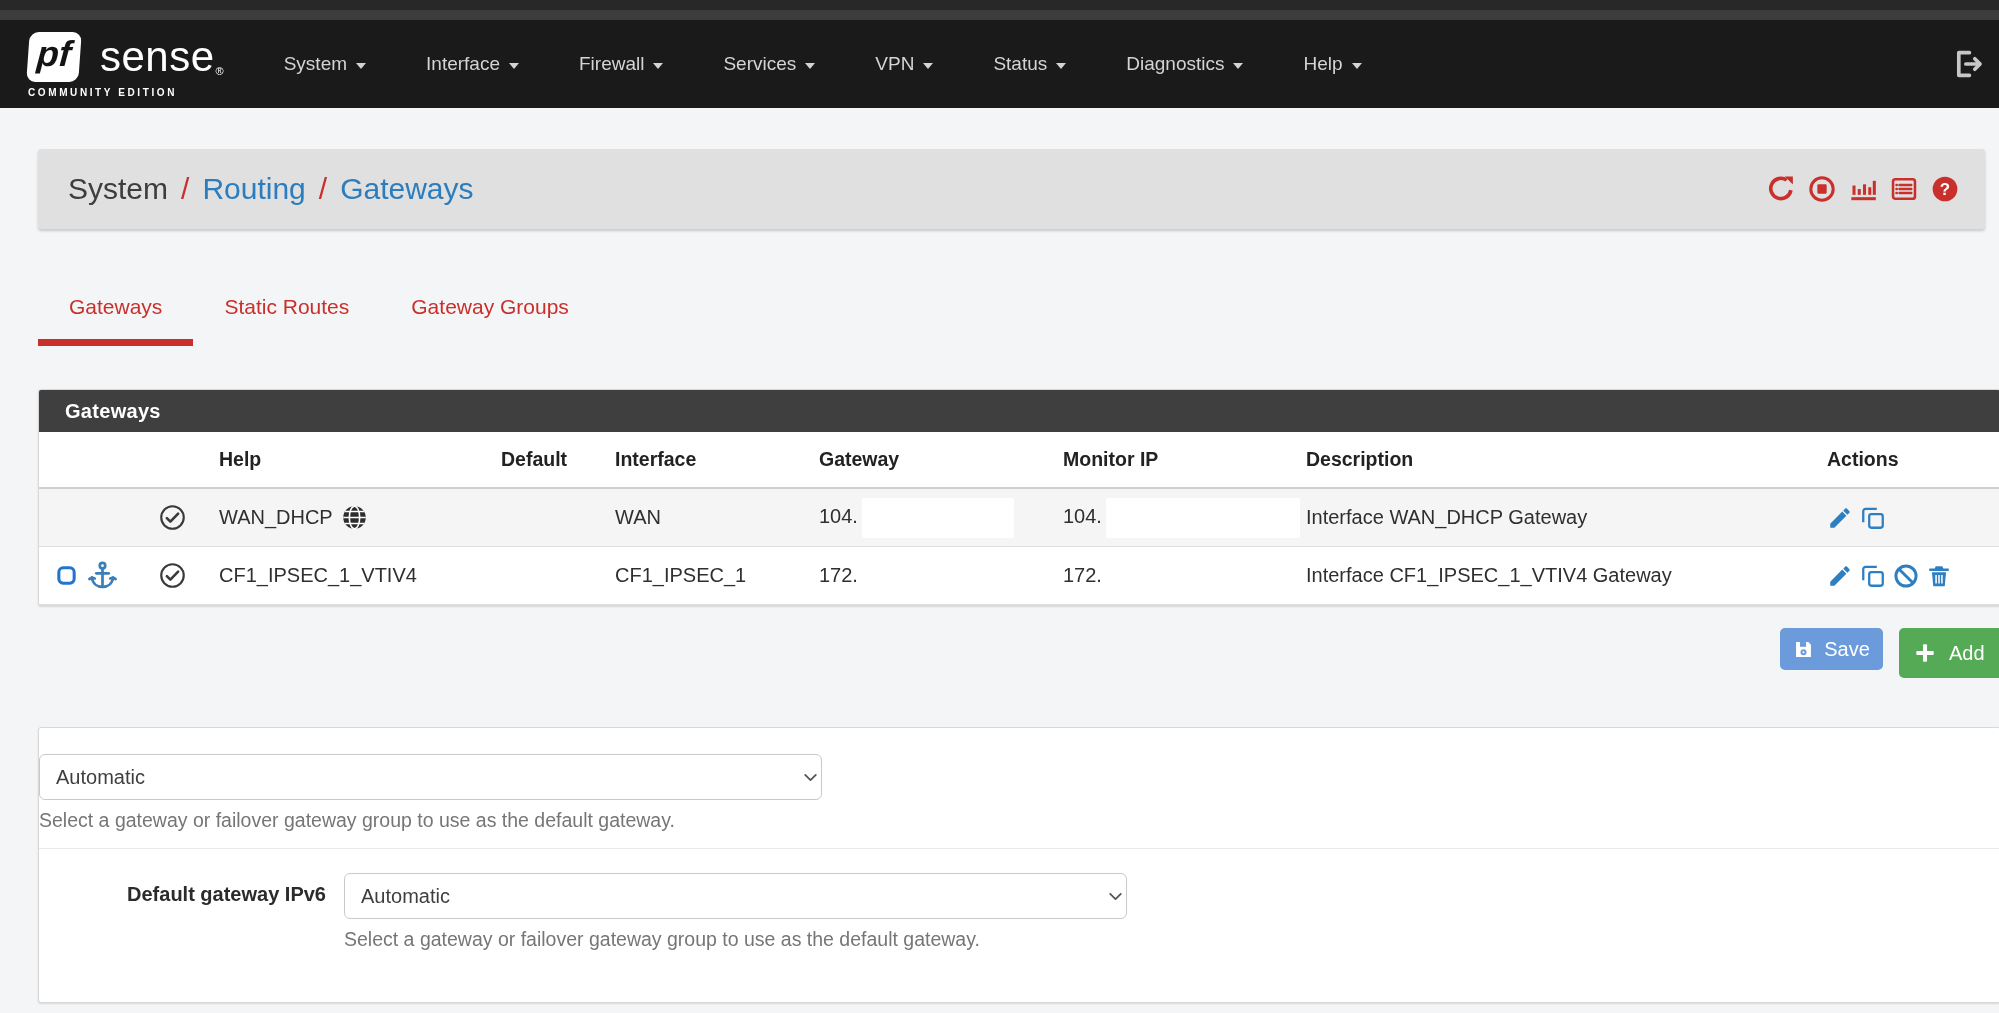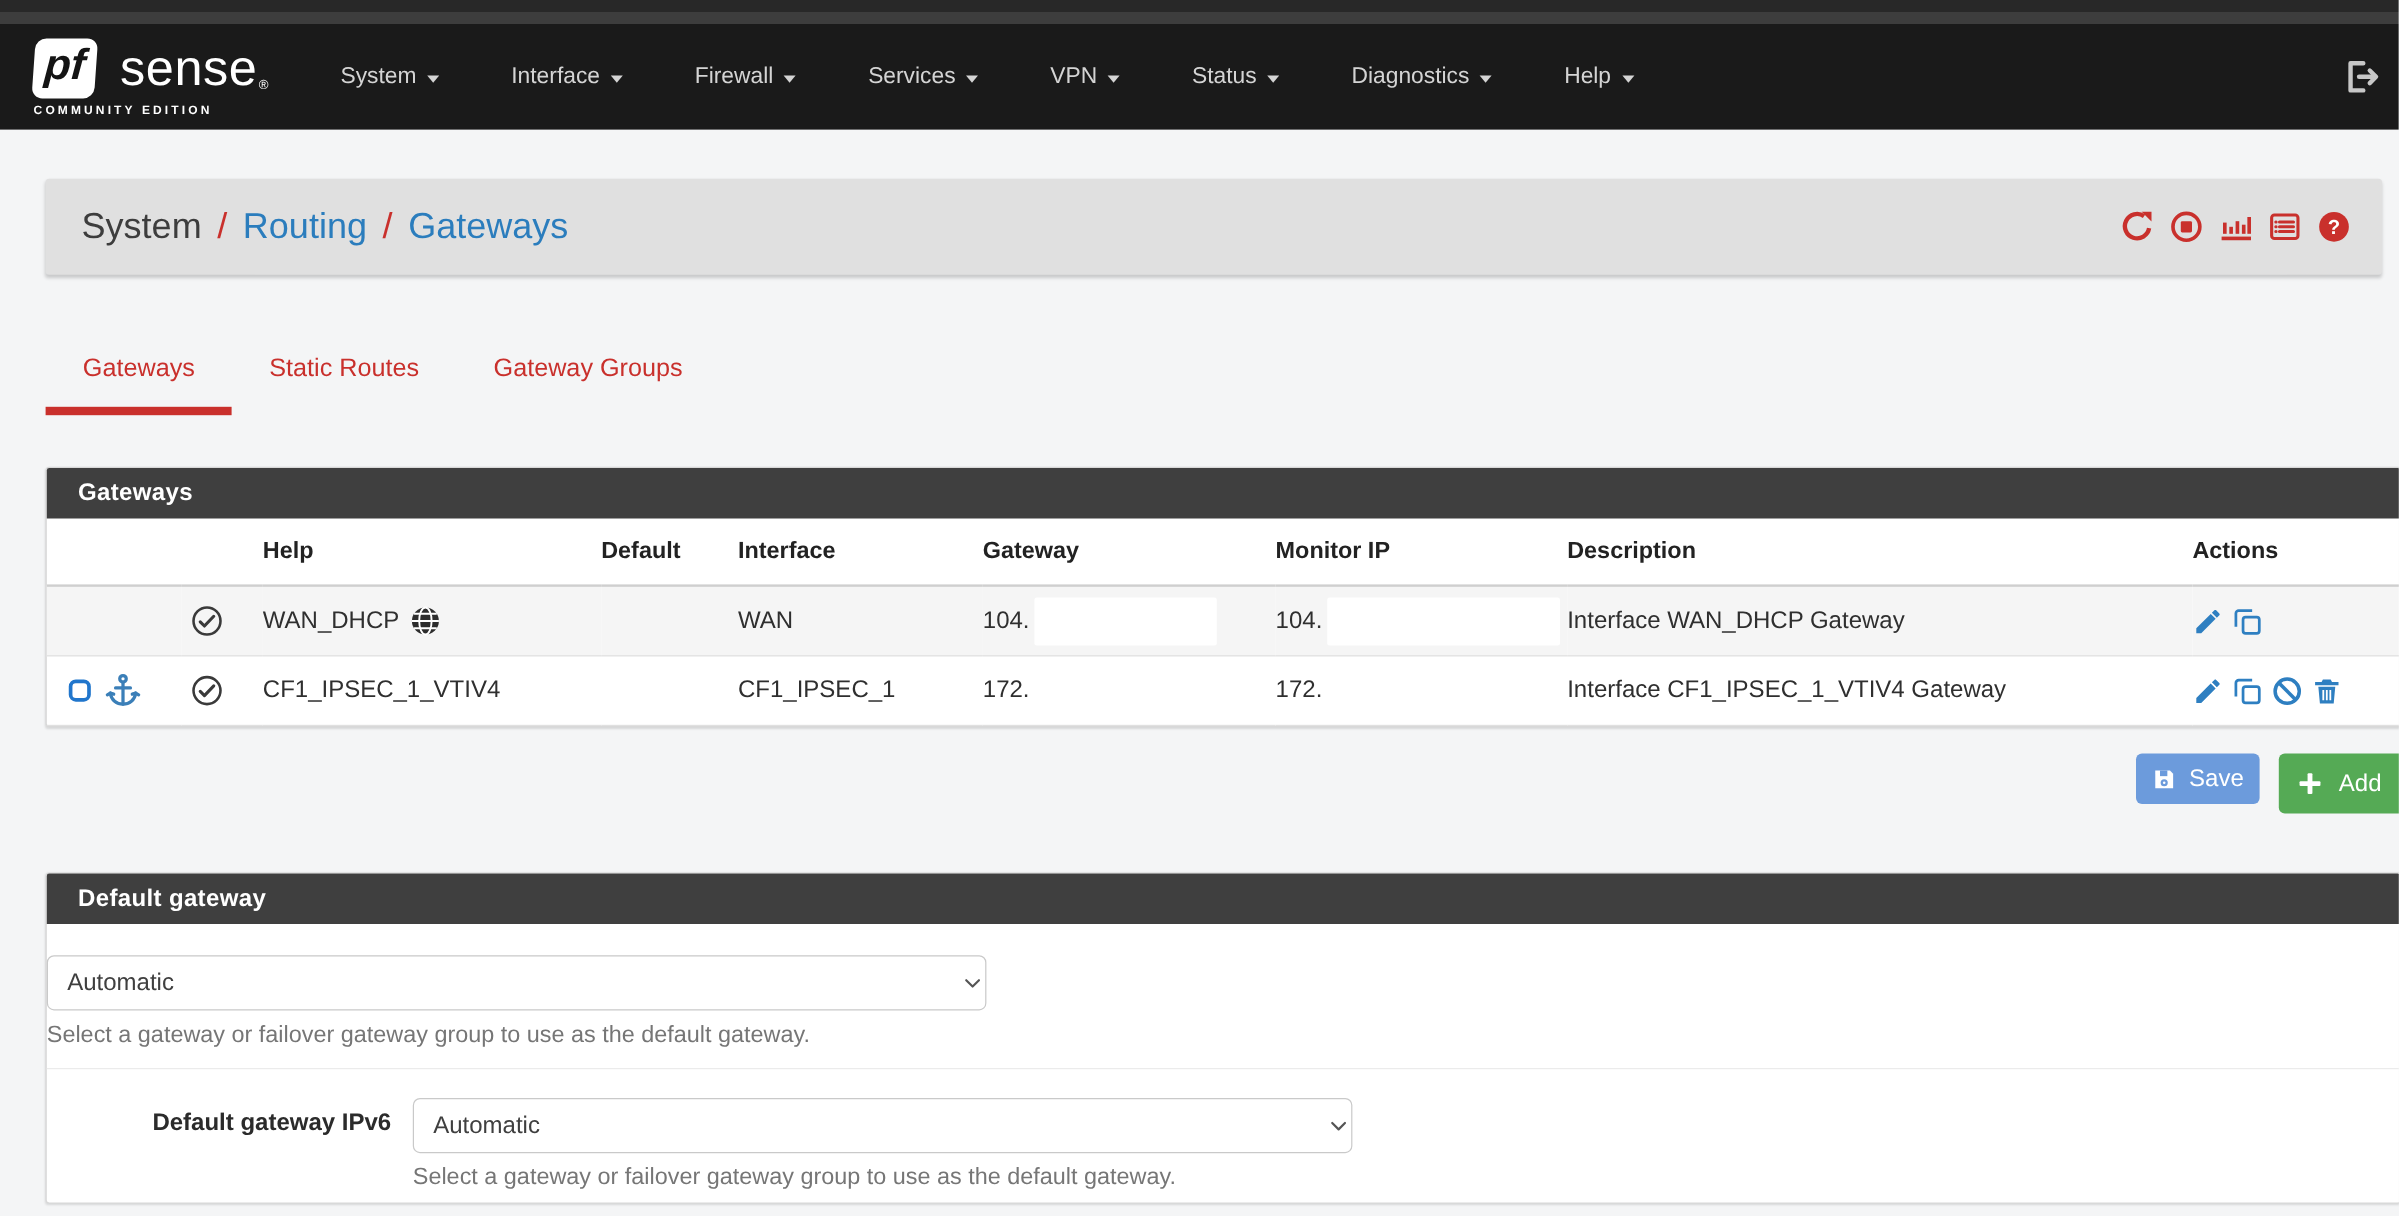--- a/index.html
+++ b/index.html
@@ -313,21 +313,20 @@
   </div>
   <div class="add-btn">
     <svg width="22" height="22" viewBox="0 0 24 24" fill="#ffffff">
         <rect x="9.8" y="2.5" width="4.4" height="19" rx="1"></rect>
         <rect x="2.5" y="9.8" width="19" height="4.4" rx="1"></rect>
       </svg>
     <span>Add</span>
   </div>
 
   <section class="panel dg-panel">
-    <div class="panel-heading">Default gateway</div>
     <div class="dg-row dg-row1">
       <div class="dg-field">
         <div class="dg-select">
           <span>Automatic</span>
           <svg width="17" height="17" viewBox="0 0 16 16" fill="none" stroke="#555555" stroke-width="1.7" stroke-linecap="round" stroke-linejoin="round">
               <path d="M3 5.5l5 5 5-5"></path>
             </svg>
         </div>
         <div class="dg-help">Select a gateway or failover gateway group to use as the default gateway.</div>
       </div>

